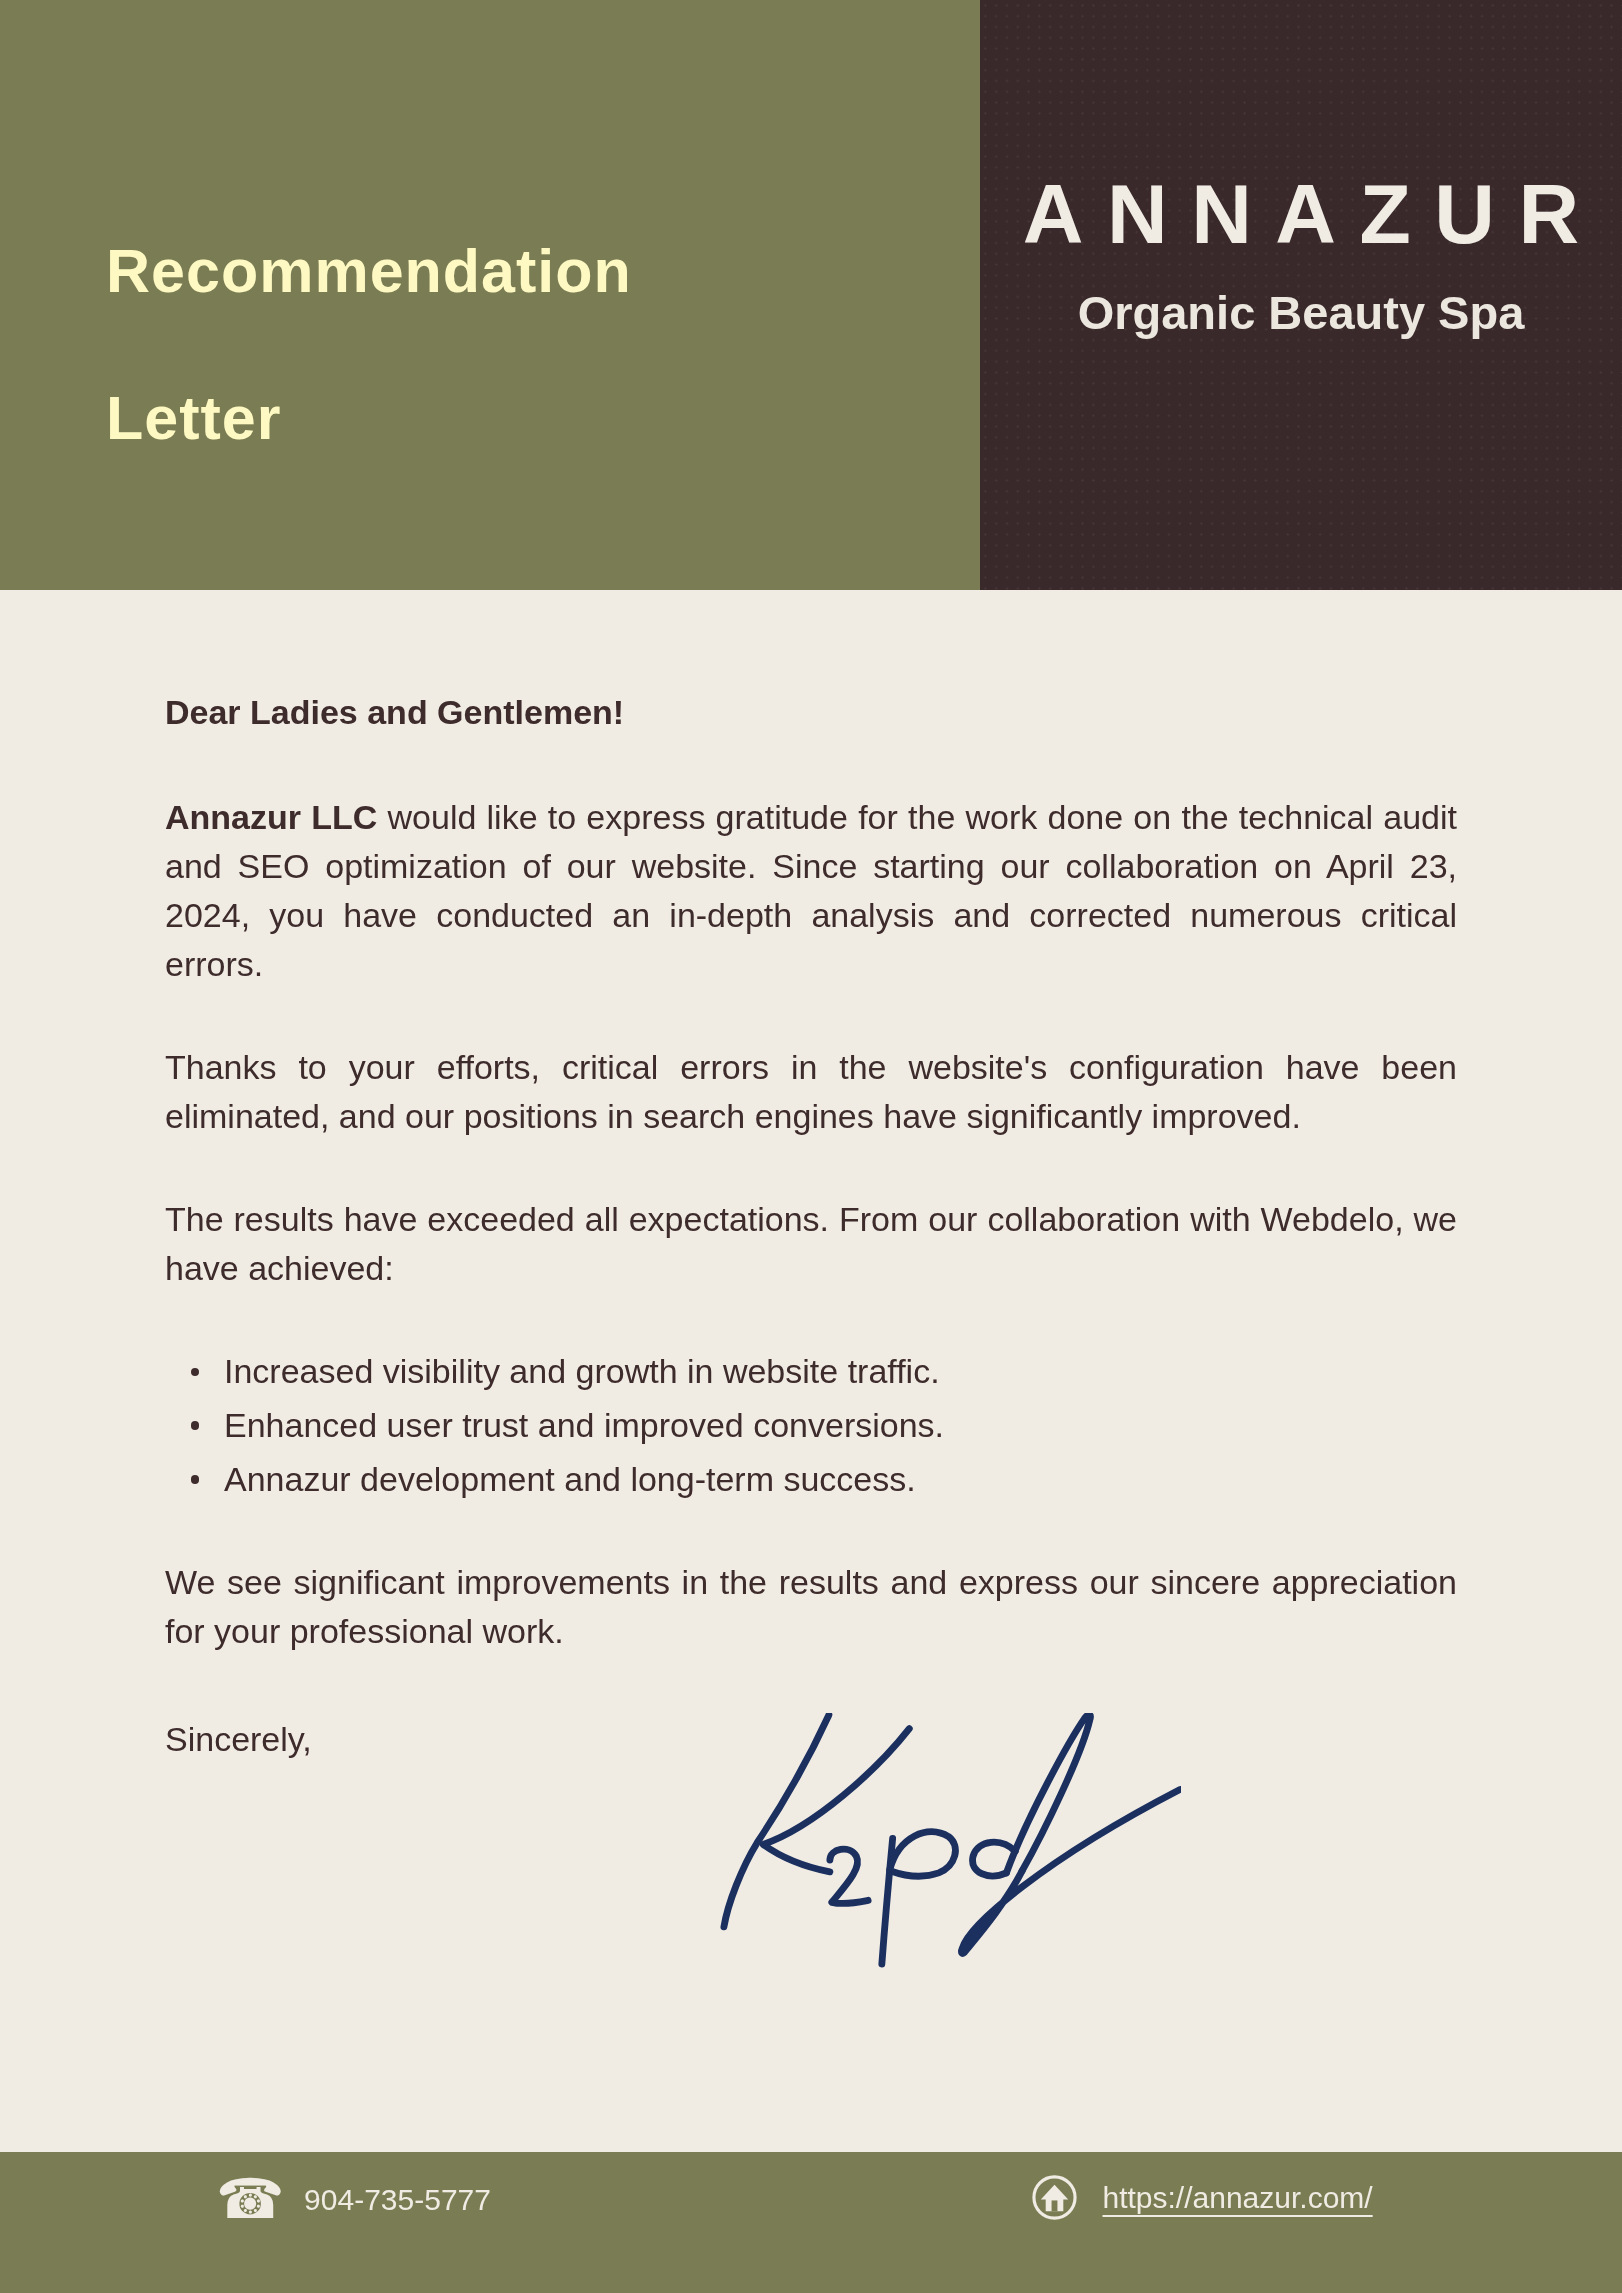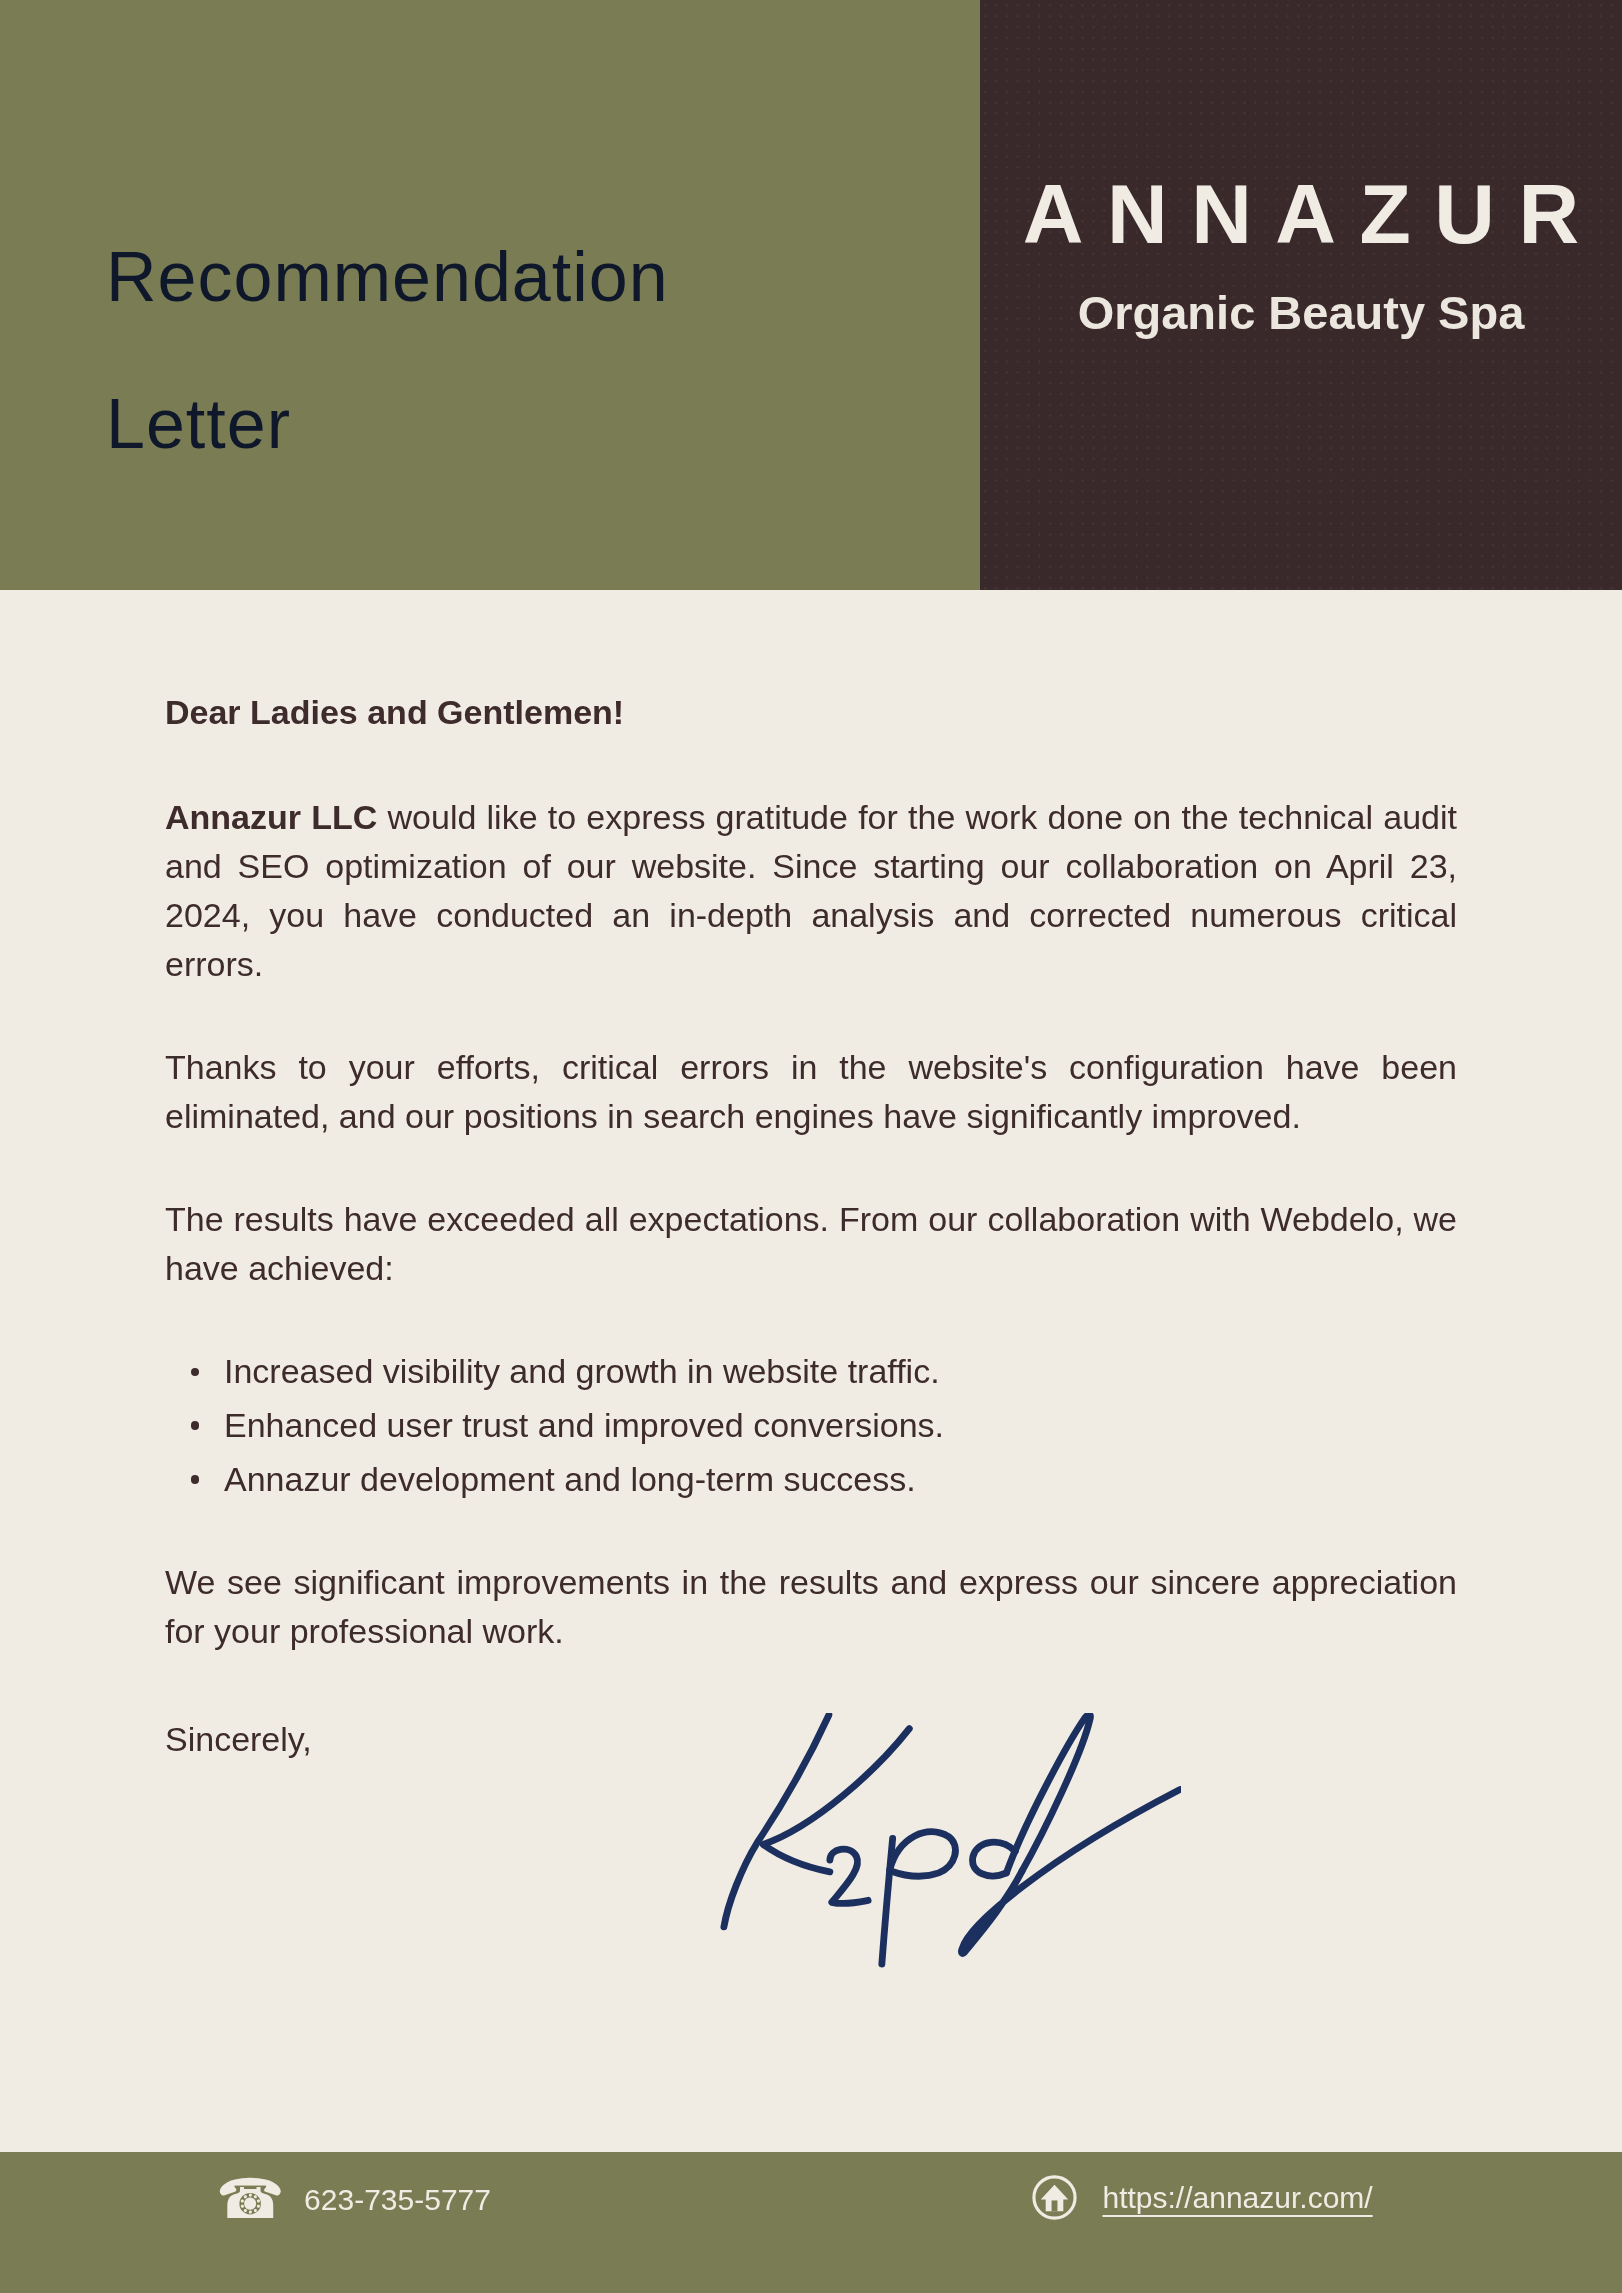--- a/index.html
+++ b/index.html
@@ -8,22 +8,22 @@
     width:1622px;height:2294px;
     background:#f0ece4;
     overflow:hidden;
     font-family:"Liberation Sans", sans-serif;
     color:#3e2b2b;
   }
   
   .header{position:absolute;top:0;left:0;width:1622px;height:590px;background:#7a7d53;}
   .header-title{
     position:absolute;left:106px;top:157px;
-    font-size:70px;line-height:147px;font-weight:400;
-    color:#0f172a;letter-spacing:1px;white-space:nowrap;
+    font-size:61px;line-height:147px;font-weight:700;
+    color:#fef9c3;letter-spacing:1px;white-space:nowrap;
   }
   .brand-block{
     position:absolute;top:0;right:0;width:642px;height:590px;
     background-color:#3a292b;
     background-image:radial-gradient(rgba(240,236,228,0.06) 1.2px, transparent 1.3px);
     background-size:10.8px 10.8px;
     text-align:center;
   }
   .brand-name{
     margin-top:165px;
@@ -135,21 +135,21 @@
     <path d="M176,128 C172,170 168,216 165,256"></path>
     <path d="M173,160 C182,126 212,113 233,126 C246,136 240,156 223,163 C206,169 188,166 174,161"></path>
     <path d="M301,141 C287,127 263,129 258,146 C254,163 274,171 292,163"></path>
     <path d="M292,163 C312,108 356,28 372,5 C376,0 379,1 377,7 C369,42 330,122 308,161"></path>
     <path d="M308,161 C290,196 263,227 250,243 C247,247 245,245 247,240 C254,216 330,150 469,78"></path>
   </svg>
 
   <footer class="footer">
     <div class="contact-phone">
       <span class="phone-glyph">☎</span>
-      <span class="footer-text">623-735-5777</span>
+      <span class="footer-text">904-735-5777</span>
     </div>
     <div class="contact-web">
       <svg class="home-icon-svg" width="47" height="47" viewBox="0 0 48 48" xmlns="http://www.w3.org/2000/svg">
         <circle cx="24" cy="24" r="21" fill="none" stroke="#f0ece4" stroke-width="3.2"></circle>
         <path d="M24,11 L38,26 L33,26 L33,38 L15,38 L15,26 L10,26 Z" fill="#f0ece4"></path>
         <rect x="21" y="27" width="6" height="11" fill="#7a7d53"></rect>
       </svg>
       <a class="web-link" href="#">https://annazur.com/</a>
     </div>
   </footer>

